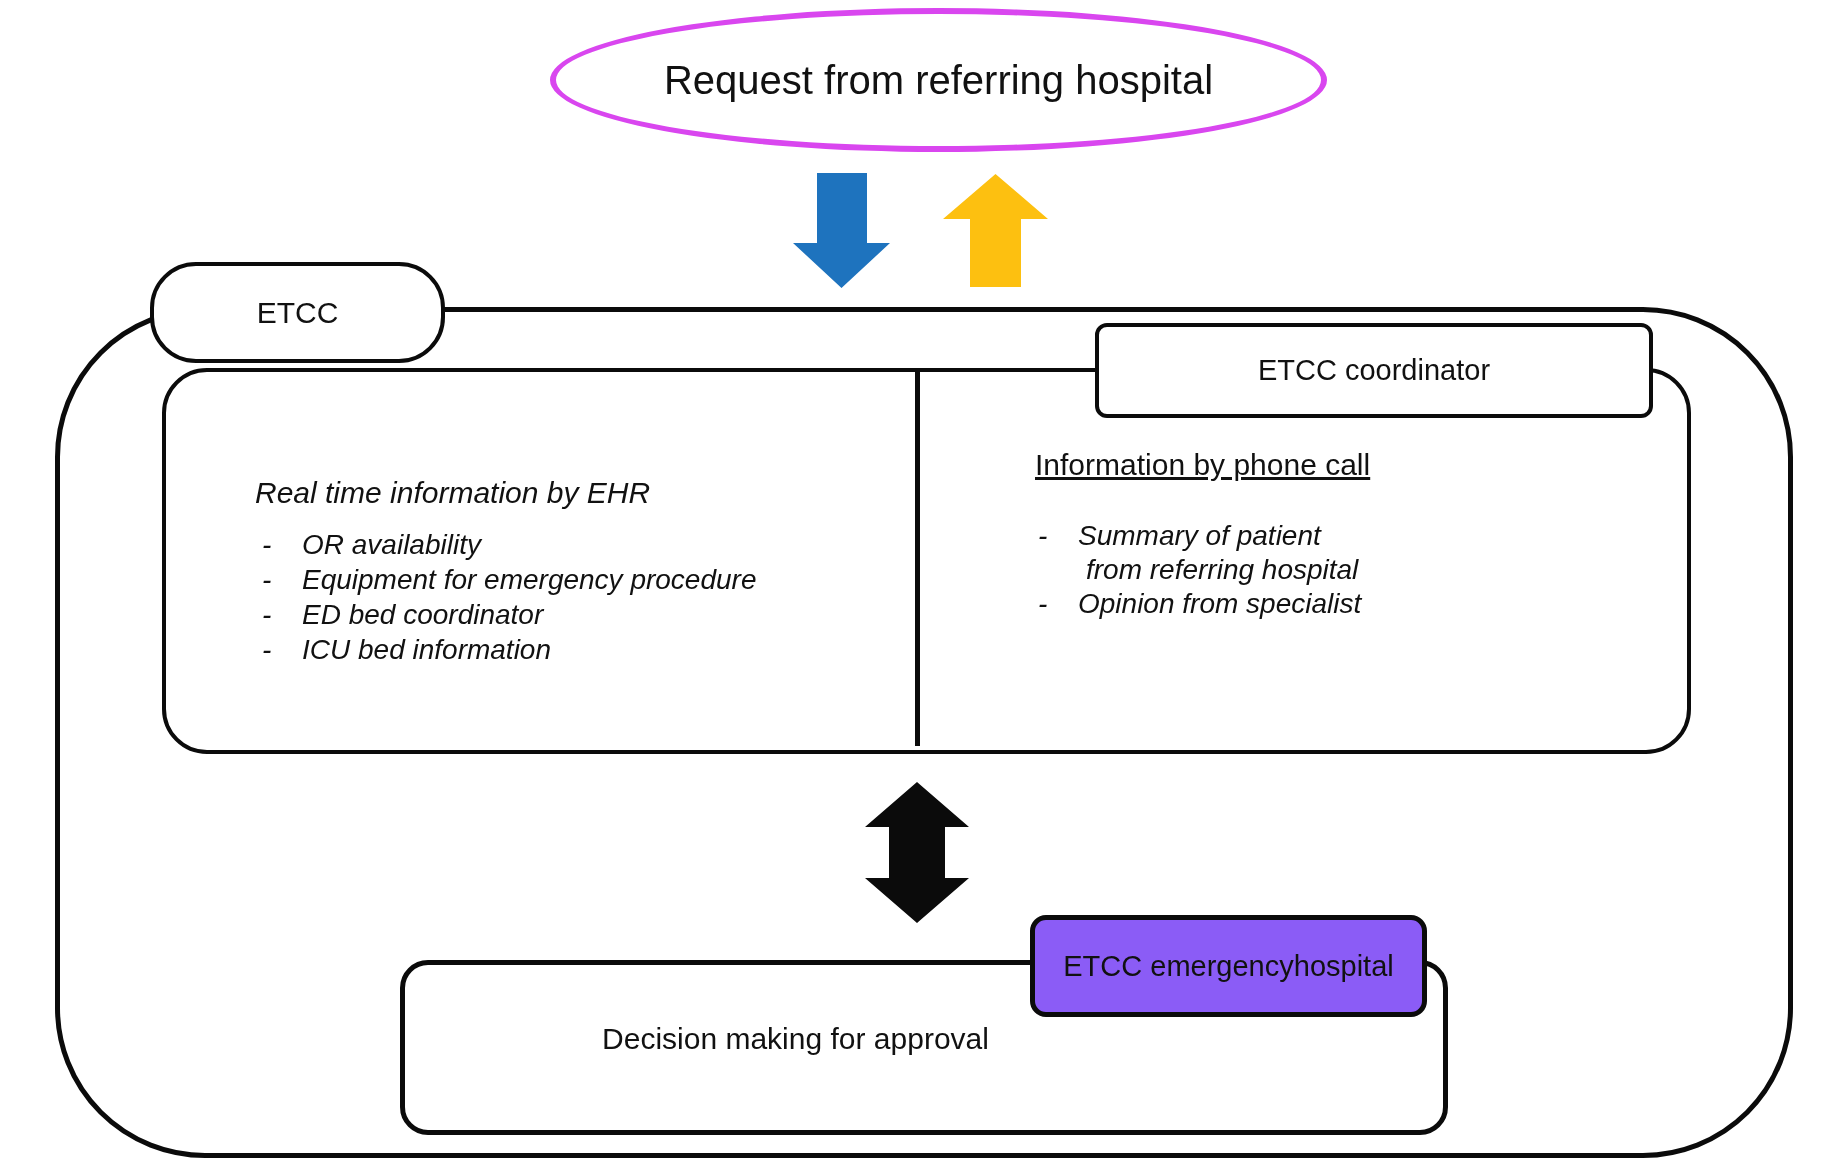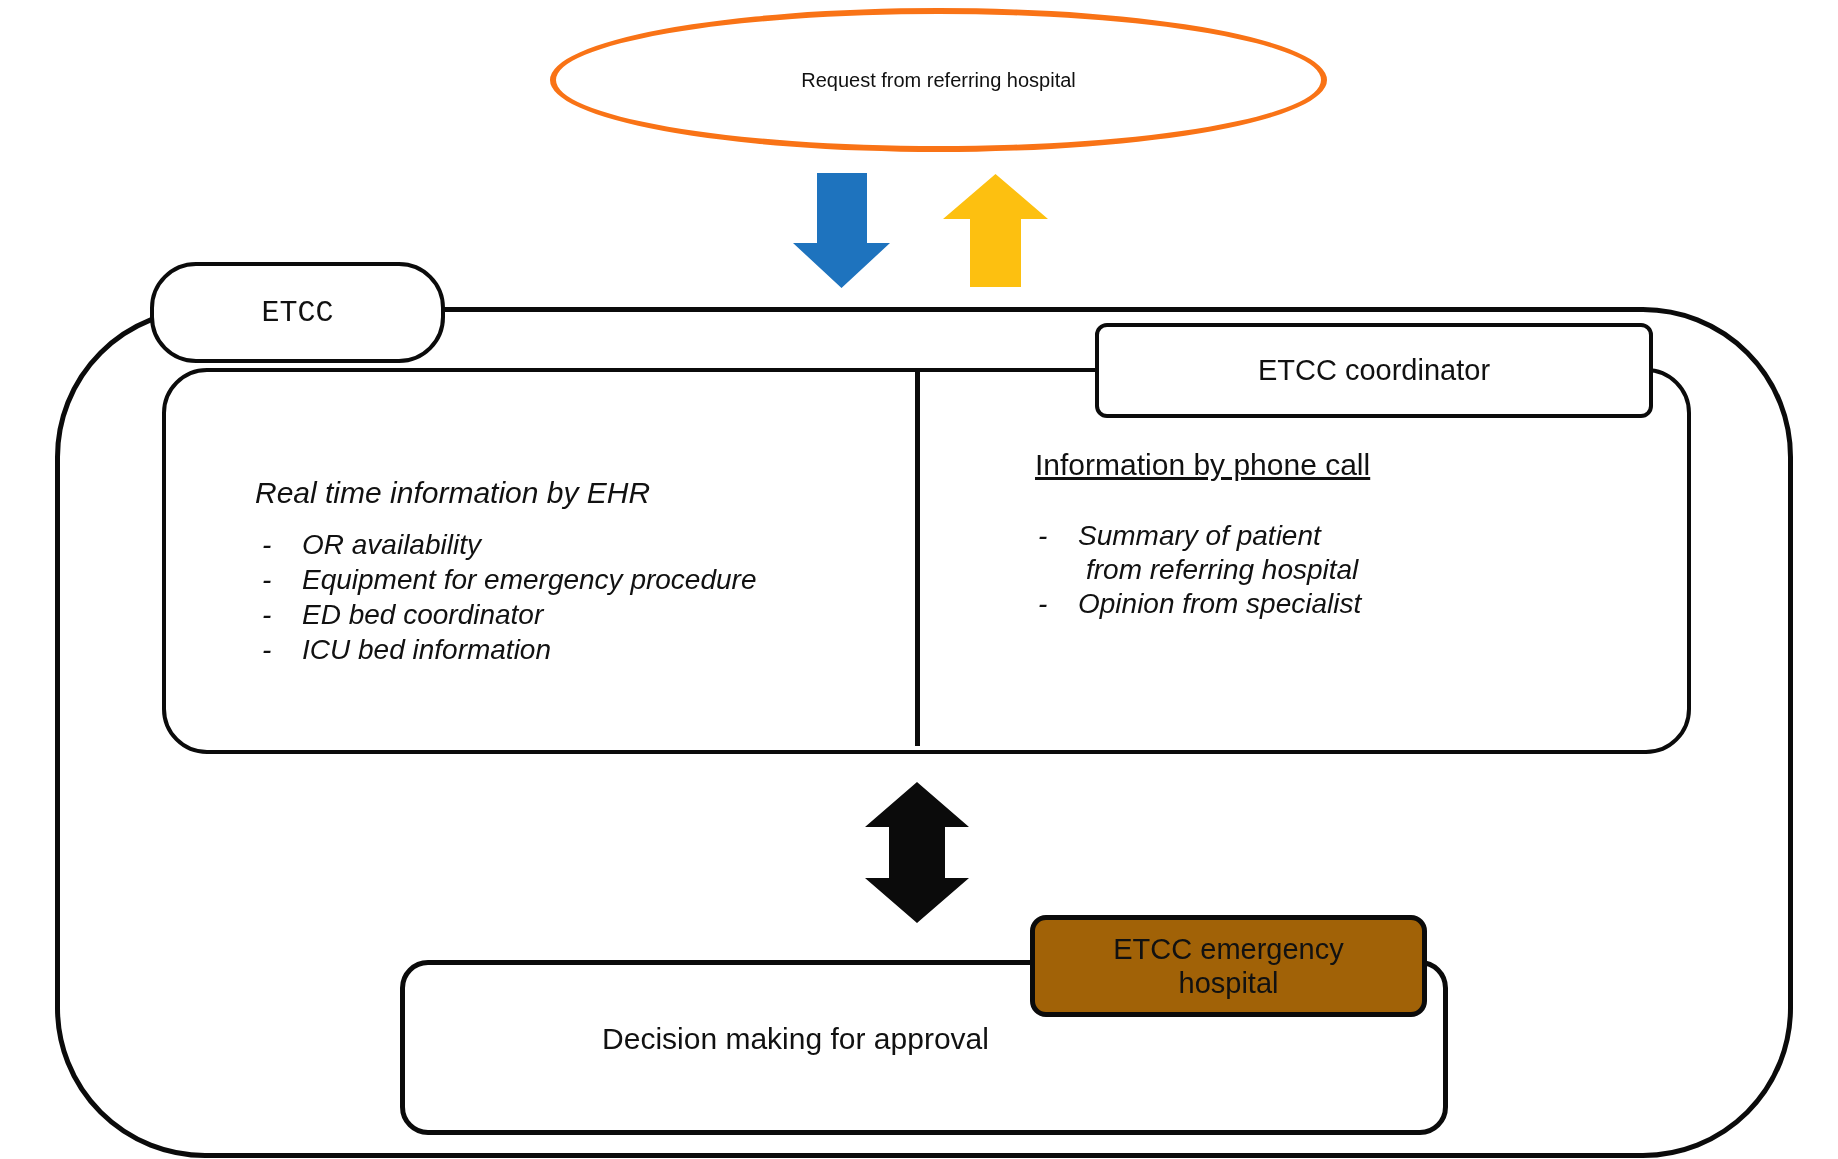--- a/index.html
+++ b/index.html
@@ -8,37 +8,36 @@
     width:1838px;height:1159px;
     background:#ffffff;
     font-family:"Liberation Sans","DejaVu Sans",sans-serif;
     color:#111;
     overflow:hidden;
   }
   .abs{position:absolute;}
   
   .ellipse{
     left:550px;top:8px;width:765px;height:132px;
-    border:6px solid #f97316;border-radius:50%;
+    border:6px solid #d946ef;border-radius:50%;
     background:#fff;
     display:flex;align-items:center;justify-content:center;
-    font-size:20px;
+    font-size:40px;
   }
   .outer-rect{
     left:55px;top:307px;width:1728px;height:841px;
     border:5px solid #0b0b0b;border-radius:150px;
     background:#fff;
   }
   .pill{
     left:150px;top:262px;width:287px;height:93px;
     border:4px solid #0b0b0b;border-radius:46px;
     background:#fff;
     display:flex;align-items:center;justify-content:center;
     font-size:30px;
-    font-family:Liberation Mono, monospace;
   }
   .inner-panel{
     left:162px;top:368px;width:1521px;height:378px;
     border:4px solid #0b0b0b;border-radius:45px;
     background:#fff;
   }
   .divider{
     left:915px;top:368px;width:5px;height:378px;
     background:#0b0b0b;
   }
@@ -62,22 +61,22 @@
     border:5px solid #0b0b0b;border-radius:28px;
     background:#fff;
   }
   .decision-label{
     left:400px;top:1022px;width:775px;
     text-align:center;font-size:30px;padding-left:8px;
   }
   .physician-box{
     left:1030px;top:915px;width:387px;height:92px;
     border:5px solid #0b0b0b;border-radius:16px;
-    background:#a16207;
-    display:flex;flex-direction:column;align-items:center;justify-content:center;
+    background:#8b5cf6;
+    display:flex;flex-direction:row;align-items:center;justify-content:center;
     font-size:29px;line-height:34px;text-align:center;
   }
   svg{display:block;}
 </style>
 </head>
 <body>
 
 <div class="canvas">
 
   <div class="abs ellipse">

